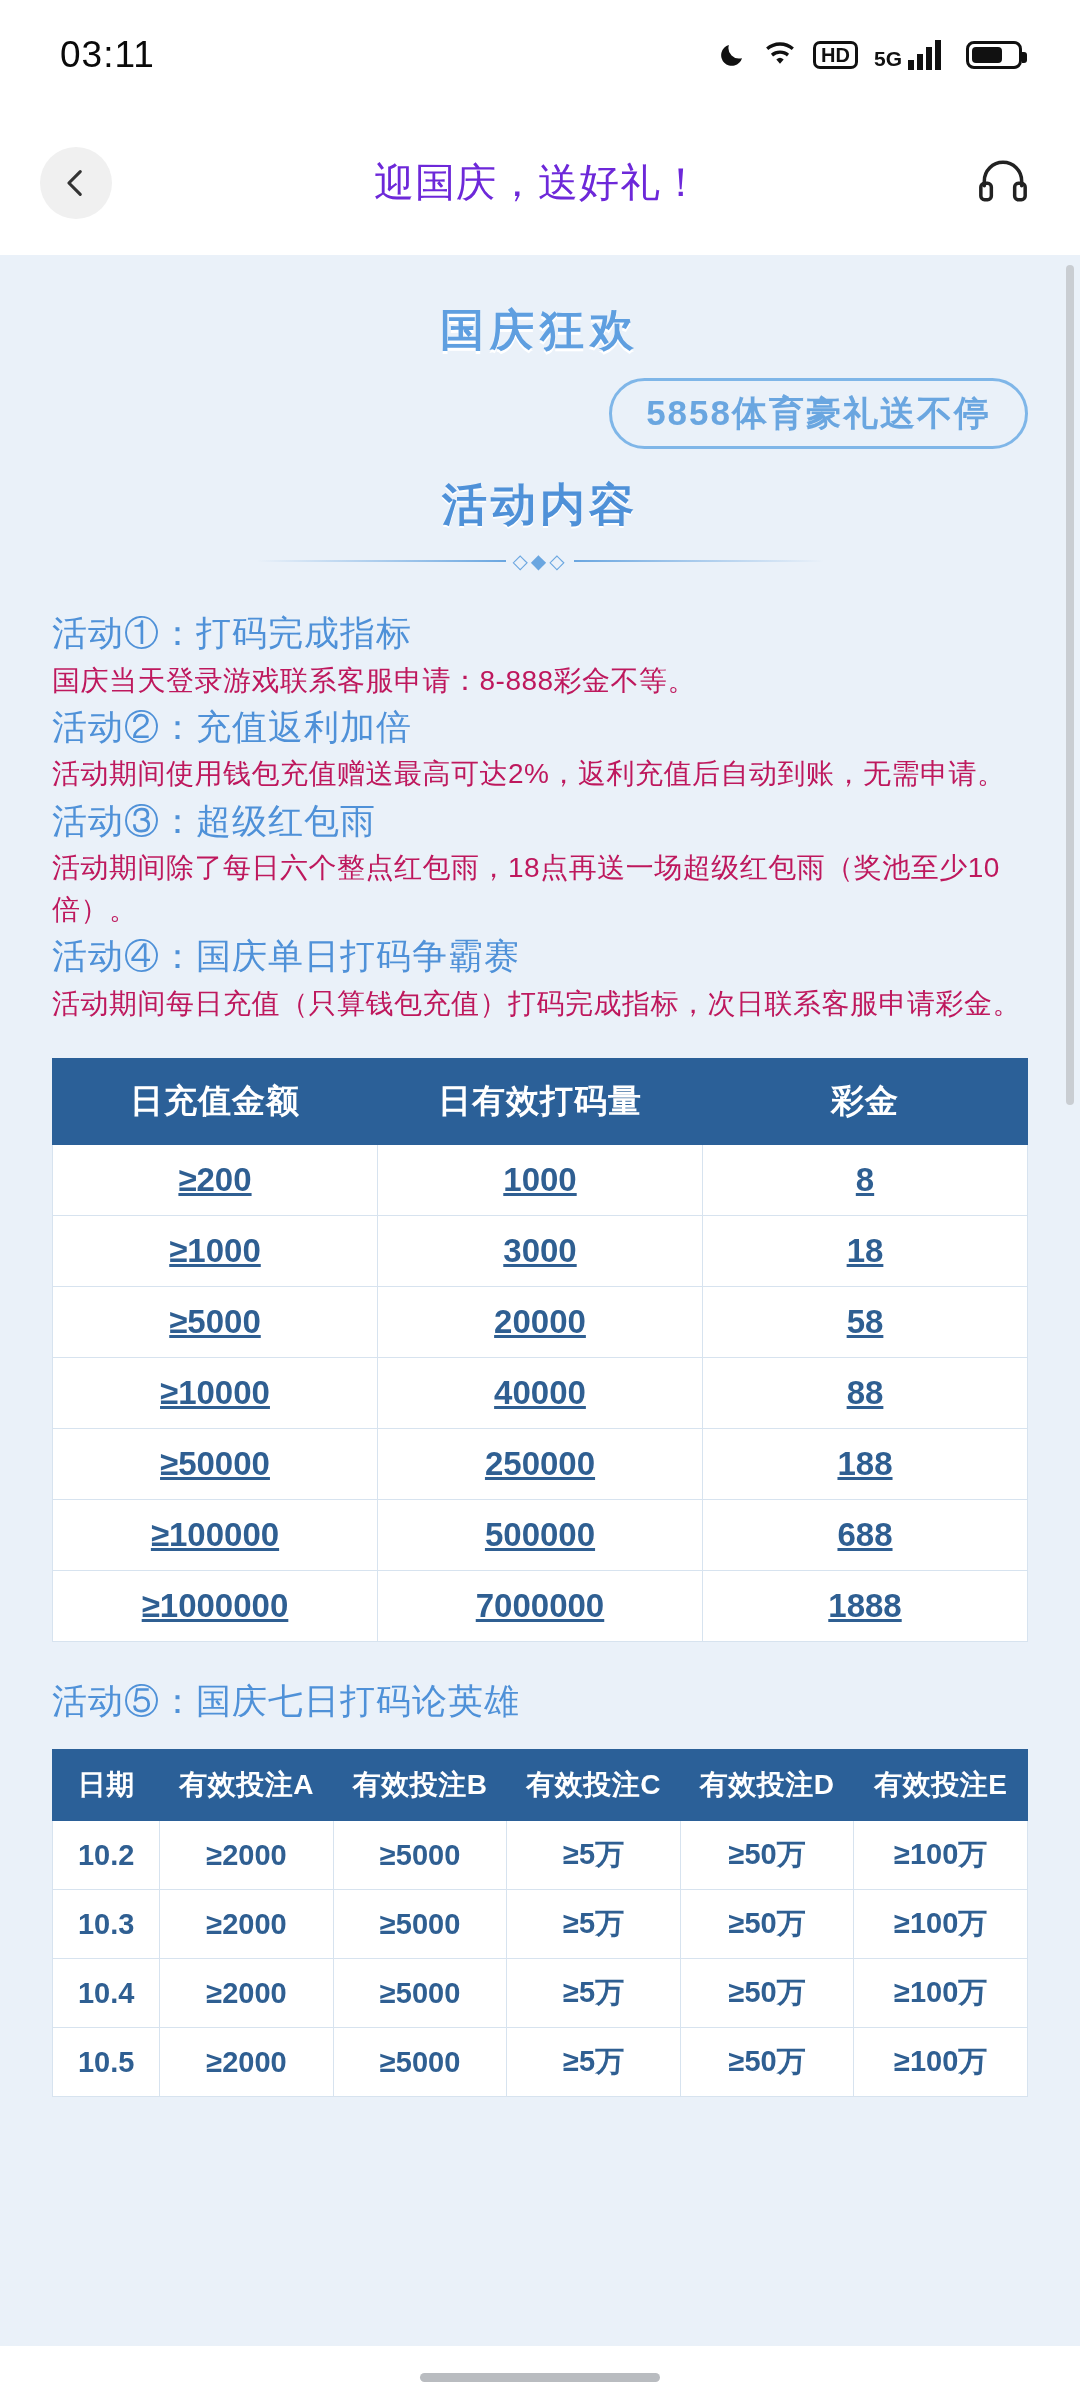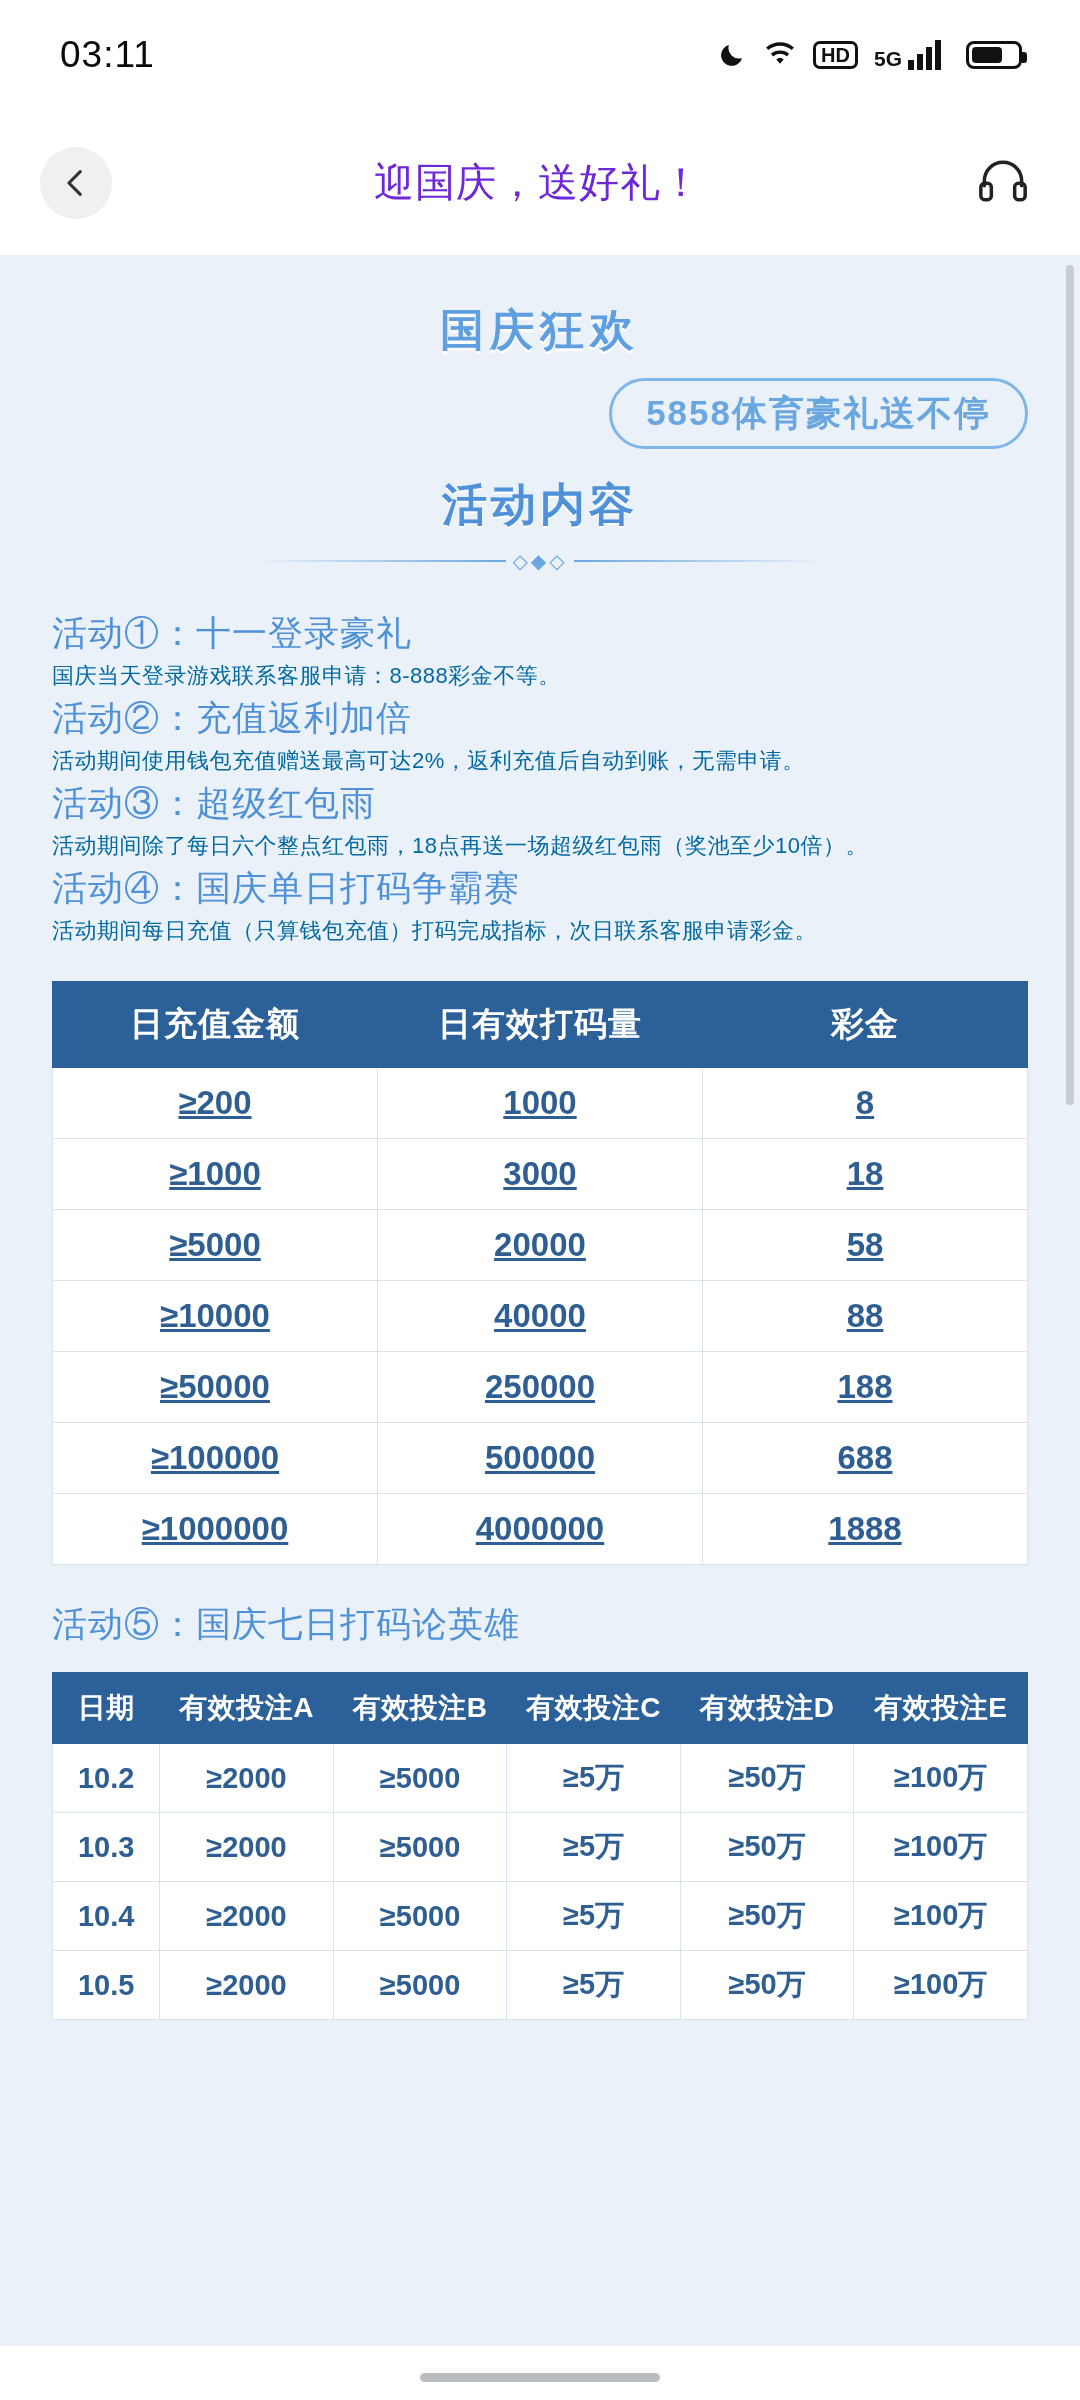--- a/index.html
+++ b/index.html
@@ -173,22 +173,22 @@
     letter-spacing: 1px;
   }
   .para-block { margin-top: 34px; }
   .act-head {
     font-size: 35px;
     color: #4f91d8;
     letter-spacing: 1px;
     line-height: 1.5;
   }
   .act-body {
-    font-size: 22px;
-    color: #0369a1;
+    font-size: 28px;
+    color: #be185d;
     line-height: 1.48;
     letter-spacing: 0.5px;
   }
 
   
   .table1 {
     width: 100%;
     border-collapse: collapse;
     margin-top: 34px;
     background: #ffffff;
@@ -348,21 +348,21 @@
 
     <div class="section-title">活动内容</div>
     <div class="divider">
       <span class="line"></span>
       <span class="dia">◇◆◇</span>
       <span class="line r"></span>
     </div>
 
 
     <div class="para-block">
-      <div class="act-head">活动①：十一登录豪礼</div>
+      <div class="act-head">活动①：打码完成指标</div>
       <div class="act-body">国庆当天登录游戏联系客服申请：8-888彩金不等。</div>
       <div class="act-head">活动②：充值返利加倍</div>
       <div class="act-body">活动期间使用钱包充值赠送最高可达2%，返利充值后自动到账，无需申请。</div>
       <div class="act-head">活动③：超级红包雨</div>
       <div class="act-body">活动期间除了每日六个整点红包雨，18点再送一场超级红包雨（奖池至少10倍）。</div>
       <div class="act-head">活动④：国庆单日打码争霸赛</div>
       <div class="act-body">活动期间每日充值（只算钱包充值）打码完成指标，次日联系客服申请彩金。</div>
     </div>
 
     <table class="table1">
@@ -399,21 +399,21 @@
           <td>250000</td>
           <td>188</td>
         </tr>
         <tr>
           <td>≥100000</td>
           <td>500000</td>
           <td>688</td>
         </tr>
         <tr>
           <td>≥1000000</td>
-          <td>4000000</td>
+          <td>7000000</td>
           <td>1888</td>
         </tr>
       </tbody>
     </table>
 
     <div class="act5">活动⑤：国庆七日打码论英雄</div>
 
     <table class="table2">
       <colgroup>
         <col class="c0">

